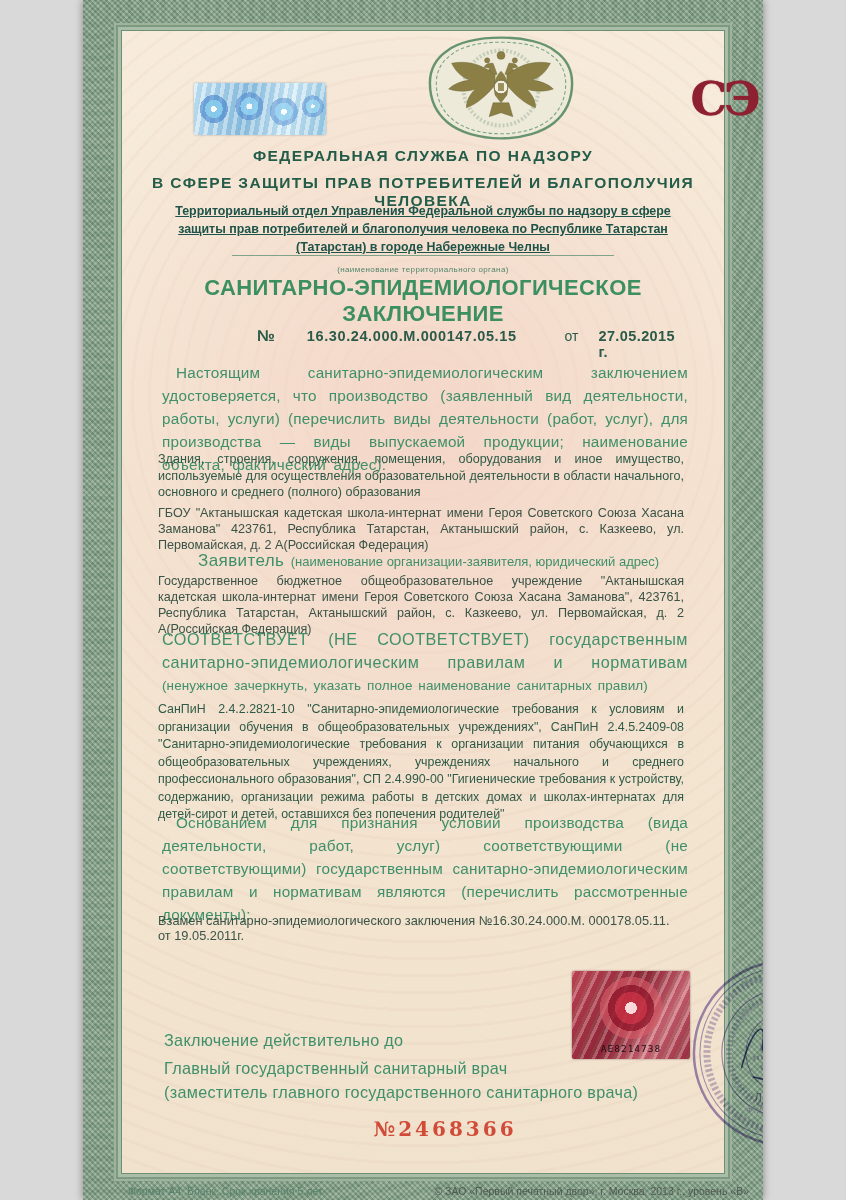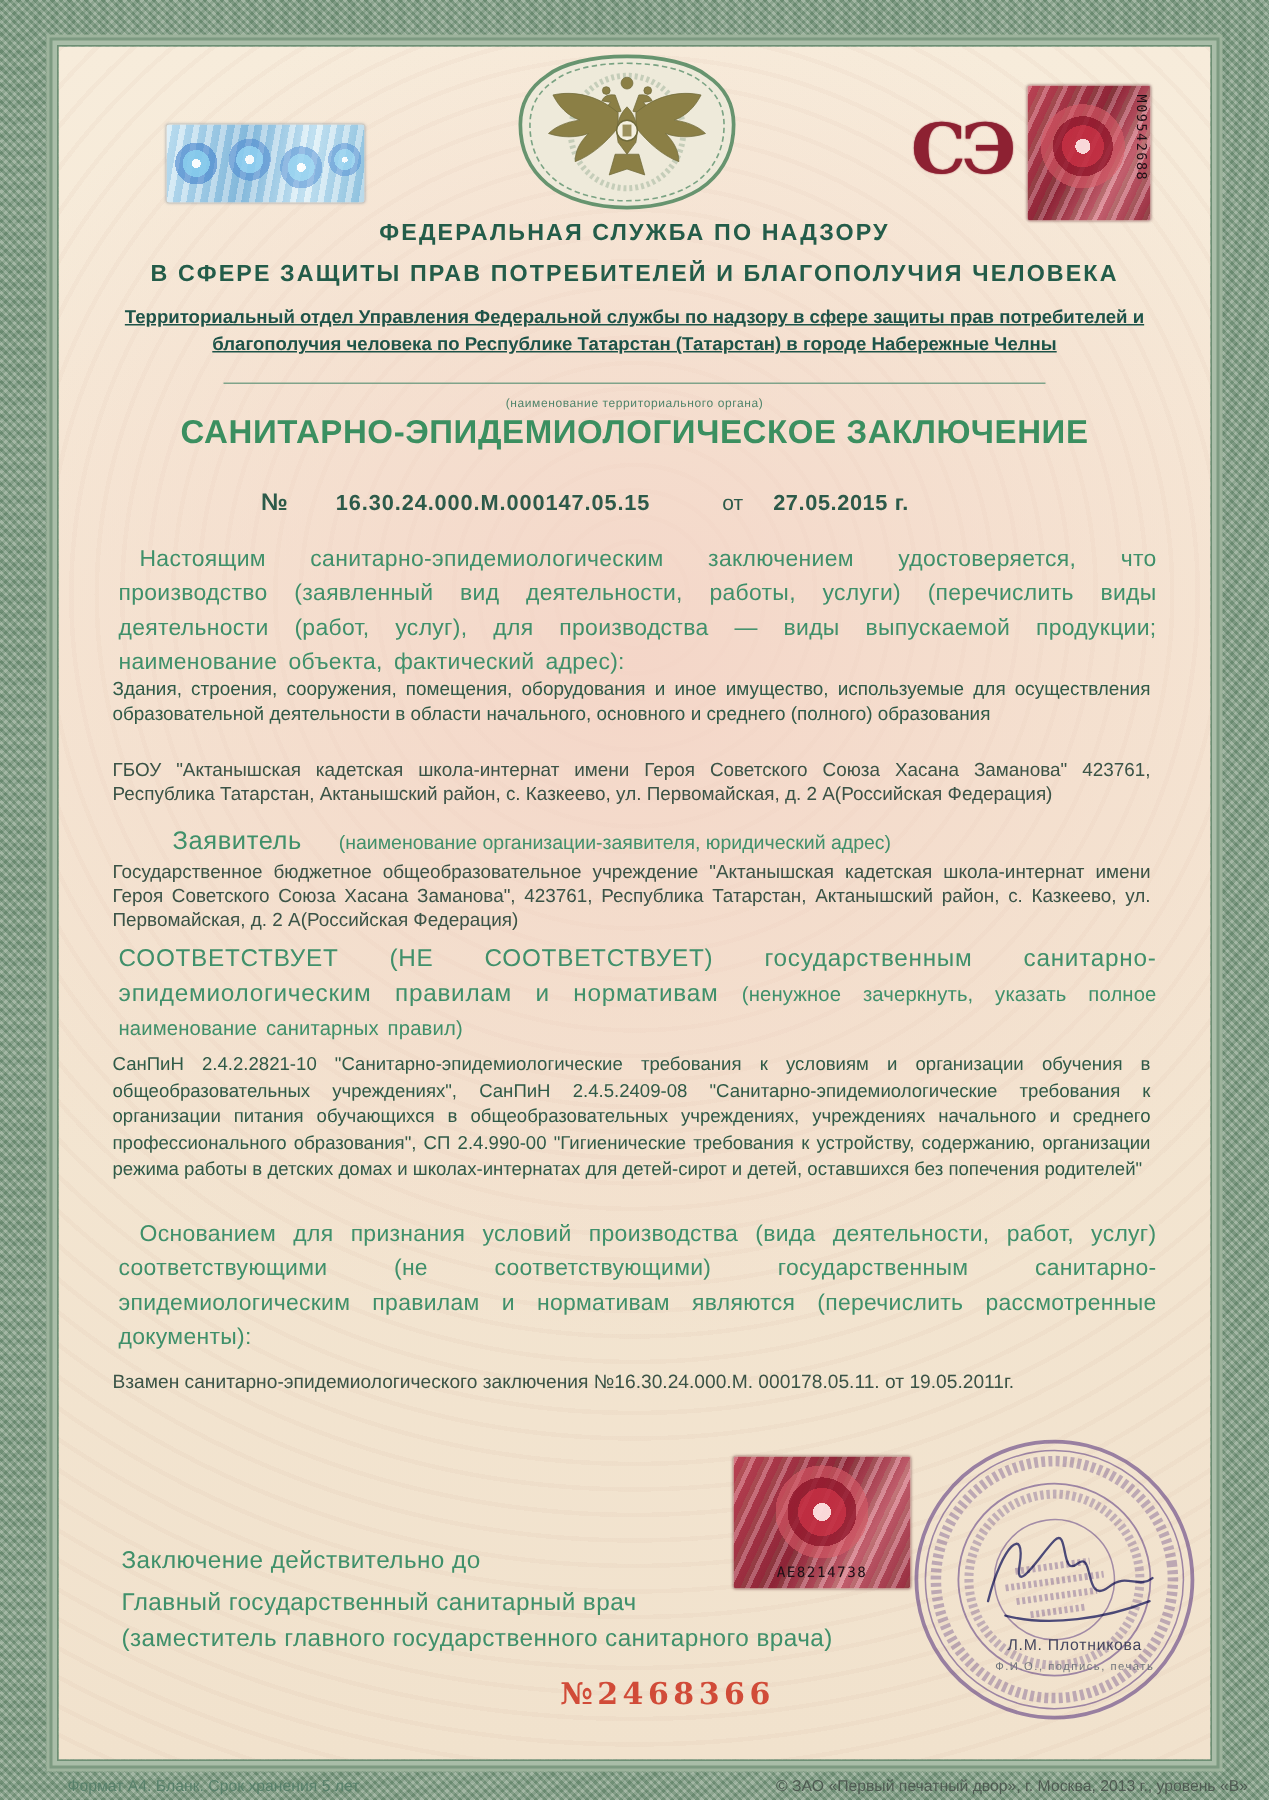--- a/index.html
+++ b/index.html
@@ -1,18 +1,18 @@
 <!DOCTYPE html>
 <html><head>
 <meta charset="utf-8">
 <style>
   * { margin:0; padding:0; box-sizing:border-box; }
   html,body { background:#d9d9d9; font-family:"Liberation Sans", sans-serif; }
   .page{
-    position:relative; width:846px; height:1200px; margin:0 auto; overflow:hidden;
+    position:relative; width:680px; height:1200px; margin:0 auto; overflow:hidden;
     background:#86efac;
     box-shadow:0 0 8px rgba(0,0,0,.4);
   }
   
   .frame{
     position:absolute; inset:0;
     background-color:#91a892;
     background-image:
       repeating-linear-gradient(45deg, rgba(44,92,60,.20) 0 2px, rgba(255,255,255,.10) 2px 4px),
       repeating-linear-gradient(135deg, rgba(44,92,60,.16) 0 2px, rgba(255,255,255,.08) 2px 4px),
@@ -79,21 +79,21 @@
   .num-date{ margin-left:20px; font-size:14.5px; font-weight:600; letter-spacing:.4px; }
 
   
   .green-p{ color:#3f906a; text-align:justify; }
   .dark-p{ color:#2f5a47; text-align:justify; }
   .p-certifies{ top:330px; left:40px; right:36px; font-size:15.3px; line-height:23px; word-spacing:3px; letter-spacing:.2px; text-indent:14px; }
   .p-activity{ top:420px; left:36px; right:40px; font-size:12.6px; line-height:16.5px; }
   .p-object{ top:474px; left:36px; right:40px; font-size:12.6px; line-height:16px; color:#3a5346; }
   .applicant-row{ top:520px; left:36px; right:40px; }
   .app-label{ font-size:17px; color:#3f906a; letter-spacing:.4px;margin-left:40px; }
-  .app-cap{ font-size:13px; color:#3f906a; margin-left:20px; }
+  .app-cap{ font-size:13px; color:#3f906a; margin-left:2px; }
   .p-applicant{ top:542px; left:36px; right:40px; font-size:12.6px; line-height:16px; color:#3a5346; }
   .p-conforms{ top:597px; left:40px; right:36px; font-size:16.2px; line-height:22.5px; word-spacing:2px; letter-spacing:.5px; }
   .cap-inline{ font-size:13.5px; letter-spacing:.1px; }
   .p-rules{ top:670px; left:36px; right:40px; font-size:12.4px; line-height:17.5px; }
   .p-basis{ top:780px; left:40px; right:36px; font-size:15.3px; line-height:23px; word-spacing:3px; letter-spacing:.2px; text-indent:14px; }
   .p-replacement{ top:882px; left:36px; right:40px; font-size:12.8px; color:#3a5346; }
 
   
   .holo-bottom{
     left:450px; top:940px; width:118px; height:88px; border-radius:2px;

